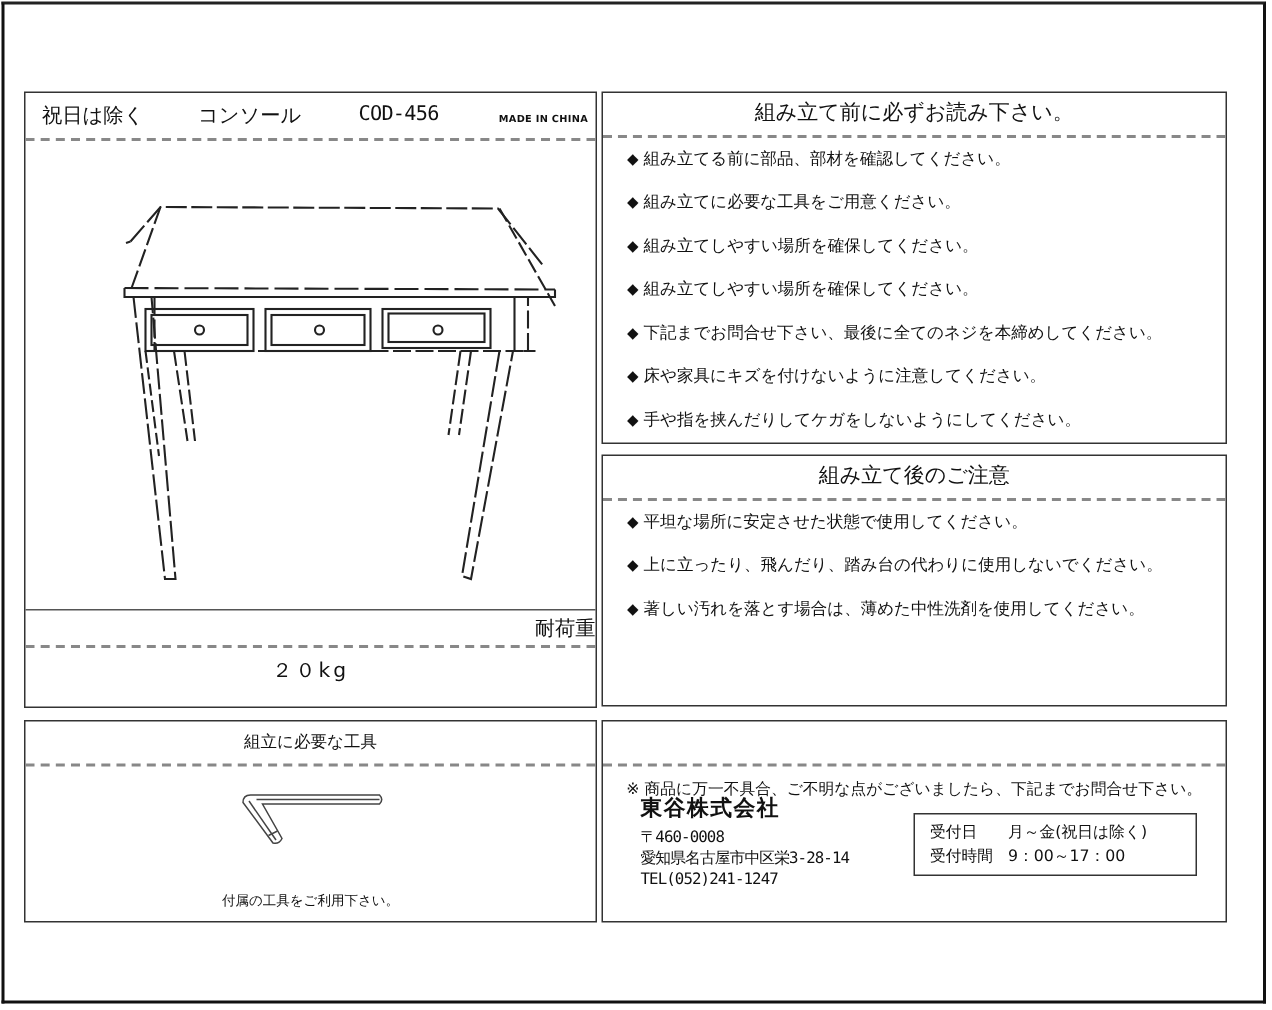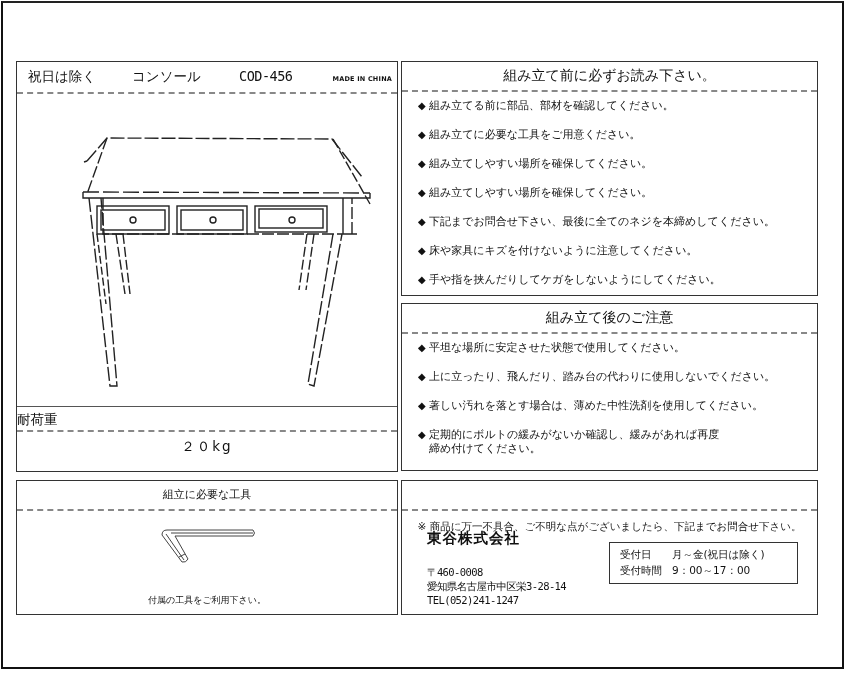--- a/index.html
+++ b/index.html
@@ -12,21 +12,21 @@
 
   
   #p-product { left: 16px; top: 61px; width: 382px; height: 411px; }
   #p-product .hdr { position:absolute; left:0; top:0; right:0; height:30px; }
   #p-product .hdr .t1 { position:absolute; left:11px; top:6px; font-size:13.5px; }
   #p-product .hdr .t2 { position:absolute; left:115px; top:6px; font-size:13.5px; }
   #p-product .hdr .t3 { position:absolute; left:222px; top:6px; font-size:13.5px; font-family:"DejaVu Sans Mono","Liberation Mono",monospace; letter-spacing:-0.5px;}
   #p-product .hdr .t4 { position:absolute; right:5px; top:13px; font-size:6.5px; font-weight:bold; letter-spacing:0.2px;}
   #p-product .drawing { position:absolute; left:0; top:32px; right:0; height:312px; }
   #p-product .load-sep { position:absolute; left:0; right:0; top:344px; border-top:1.5px solid #555; }
-  #p-product .load-label { position:absolute; left:0; right:0; top:346px; height:22px; text-align:left; font-size:13.5px; line-height:22px; }
+  #p-product .load-label { position:absolute; left:0; right:0; top:346px; height:22px; text-align:right; font-size:13.5px; line-height:22px; }
   #p-product .load-dash { position:absolute; left:0; right:0; top:368px; border-top:2px dashed #888; }
   #p-product .load-value { position:absolute; left:0; right:0; top:376px; text-align:center; font-size:13.5px; letter-spacing:2px; }
 
   
   #p-before { left: 401px; top: 61px; width: 417px; height: 235px; }
   #p-after  { left: 401px; top: 303px; width: 417px; height: 168px; padding-left: 32px; }
   .rp-title { position:absolute; left:0; right:0; top:0; height:27px; line-height:27px; text-align:center; font-size:14px; }
   .rp-dash { position:absolute; left:0; right:0; top:28px; border-top:2px dashed #888; }
   .rp-list { position:absolute; left:16px; top:37px; right:4px; margin:0; padding:0; list-style:none; }
   .rp-list li { font-size:11px; height:29px; line-height:14px; white-space:nowrap; }
@@ -39,21 +39,21 @@
   #p-tools .title { position:absolute; left:0; right:0; top:0; height:27px; line-height:27px; text-align:center; font-size:11px; }
   #p-tools .dash2 { position:absolute; left:0; right:0; top:28px; border-top:2px dashed #888; }
   #p-tools .wrench { position:absolute; left:136px; top:42px; }
   #p-tools .note { position:absolute; left:0; right:0; top:113px; text-align:center; font-size:9px; }
 
   
   #p-contact { left: 401px; top: 480px; width: 417px; height: 135px; }
   #p-contact .title { position:absolute; left:0; right:0; top:0; height:27px; line-height:27px; text-align:center; font-size:10.5px;margin-top:32px; }
   #p-contact .dash2 { position:absolute; left:0; right:0; top:28px; border-top:2px dashed #888; }
   #p-contact .company { position:absolute; left:25px; top:48px; font-size:14.5px; font-weight:bold; letter-spacing:1px; }
-  #p-contact .addr { position:absolute; left:25px; top:84px; font-size:10.5px; line-height:14px; font-family:"DejaVu Sans Mono","Liberation Mono",monospace; letter-spacing:-0.6px; }
+  #p-contact .addr { position:absolute; left:25px; top:70px; font-size:10.5px; line-height:14px; font-family:"DejaVu Sans Mono","Liberation Mono",monospace; letter-spacing:-0.6px; }
   #p-contact .hours { position:absolute; left:207px; top:61px; width:189px; height:42px; border:1.5px solid #333; box-sizing:border-box; font-size:10.5px;padding-left:12px; }
   #p-contact .hours .row { position:absolute; left:10px; }
   #p-contact .hours .row .k { display:inline-block; width:52px; }
 </style>
 </head>
 <body>
 
 <div class="frame"></div>
 
 <div class="panel" id="p-product">
@@ -116,21 +116,20 @@
   </ul>
 </div>
 
 <div class="panel" id="p-after">
   <div class="rp-title">組み立て後のご注意</div>
   <div class="rp-dash"></div>
   <ul class="rp-list">
     <li><span class="bullet">◆</span><span>平坦な場所に安定させた状態で使用してください。</span></li>
     <li><span class="bullet">◆</span><span>上に立ったり、飛んだり、踏み台の代わりに使用しないでください。</span></li>
     <li><span class="bullet">◆</span><span>著しい汚れを落とす場合は、薄めた中性洗剤を使用してください。</span></li>
-    <li class="multi"><span class="bullet">◆</span><span>定期的にボルトの緩みがないか確認し、緩みがあれば再度</span><br><span class="bullet"></span><span>締め付けてください。</span></li>
   </ul>
 </div>
 
 <div class="panel" id="p-tools">
   <div class="title">組立に必要な工具</div>
   <div class="dash2"></div>
   <div class="wrench">
     <svg width="120" height="50" viewBox="0 0 120 50" fill="none" stroke="#444" stroke-width="1">
       <path d="M14 7 L100 7 Q103 10 100 13 L22 13 L35 36 Q33 40 29 39 L9 12 Q9 7 14 7 Z"></path>
       <path d="M18 10 L100 10"></path>

